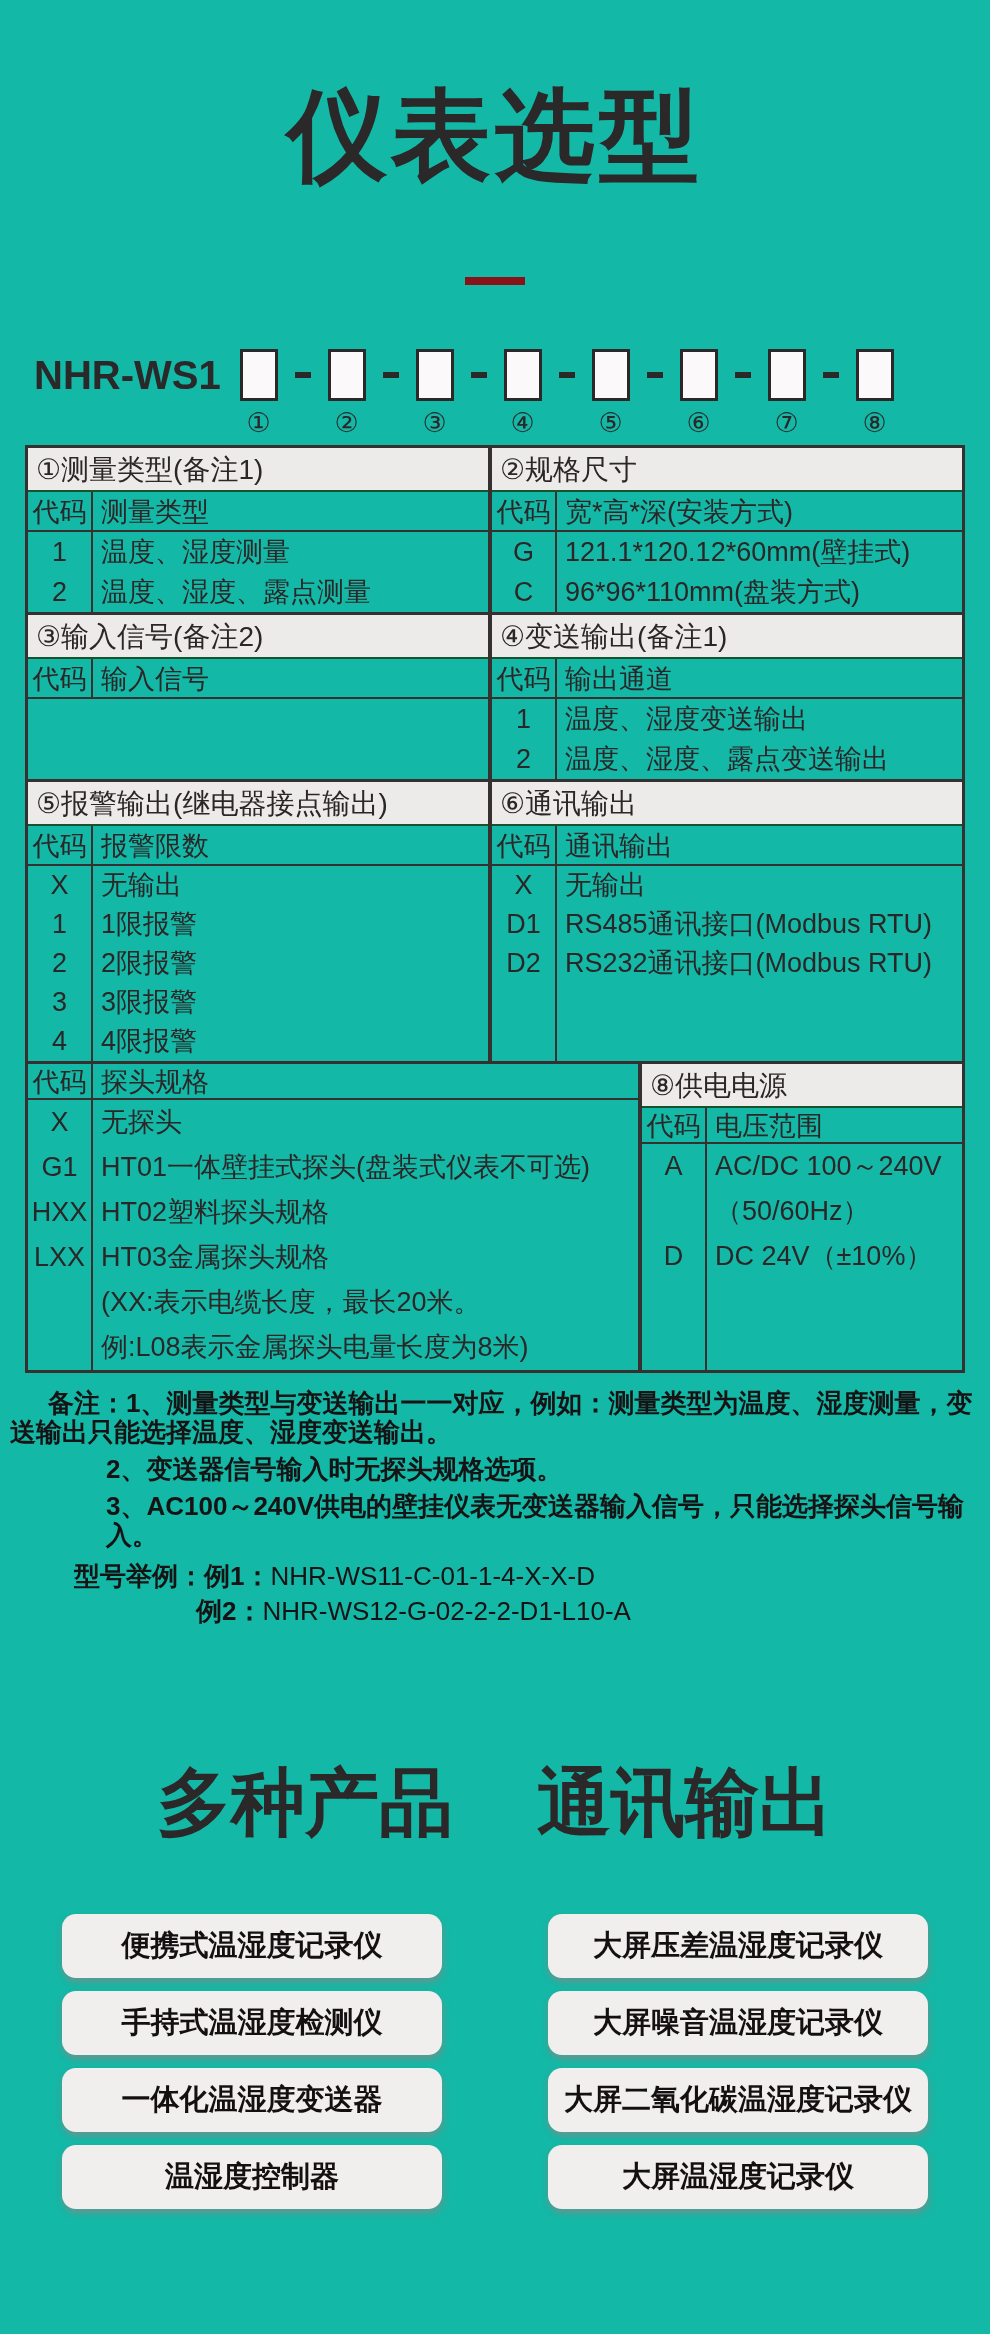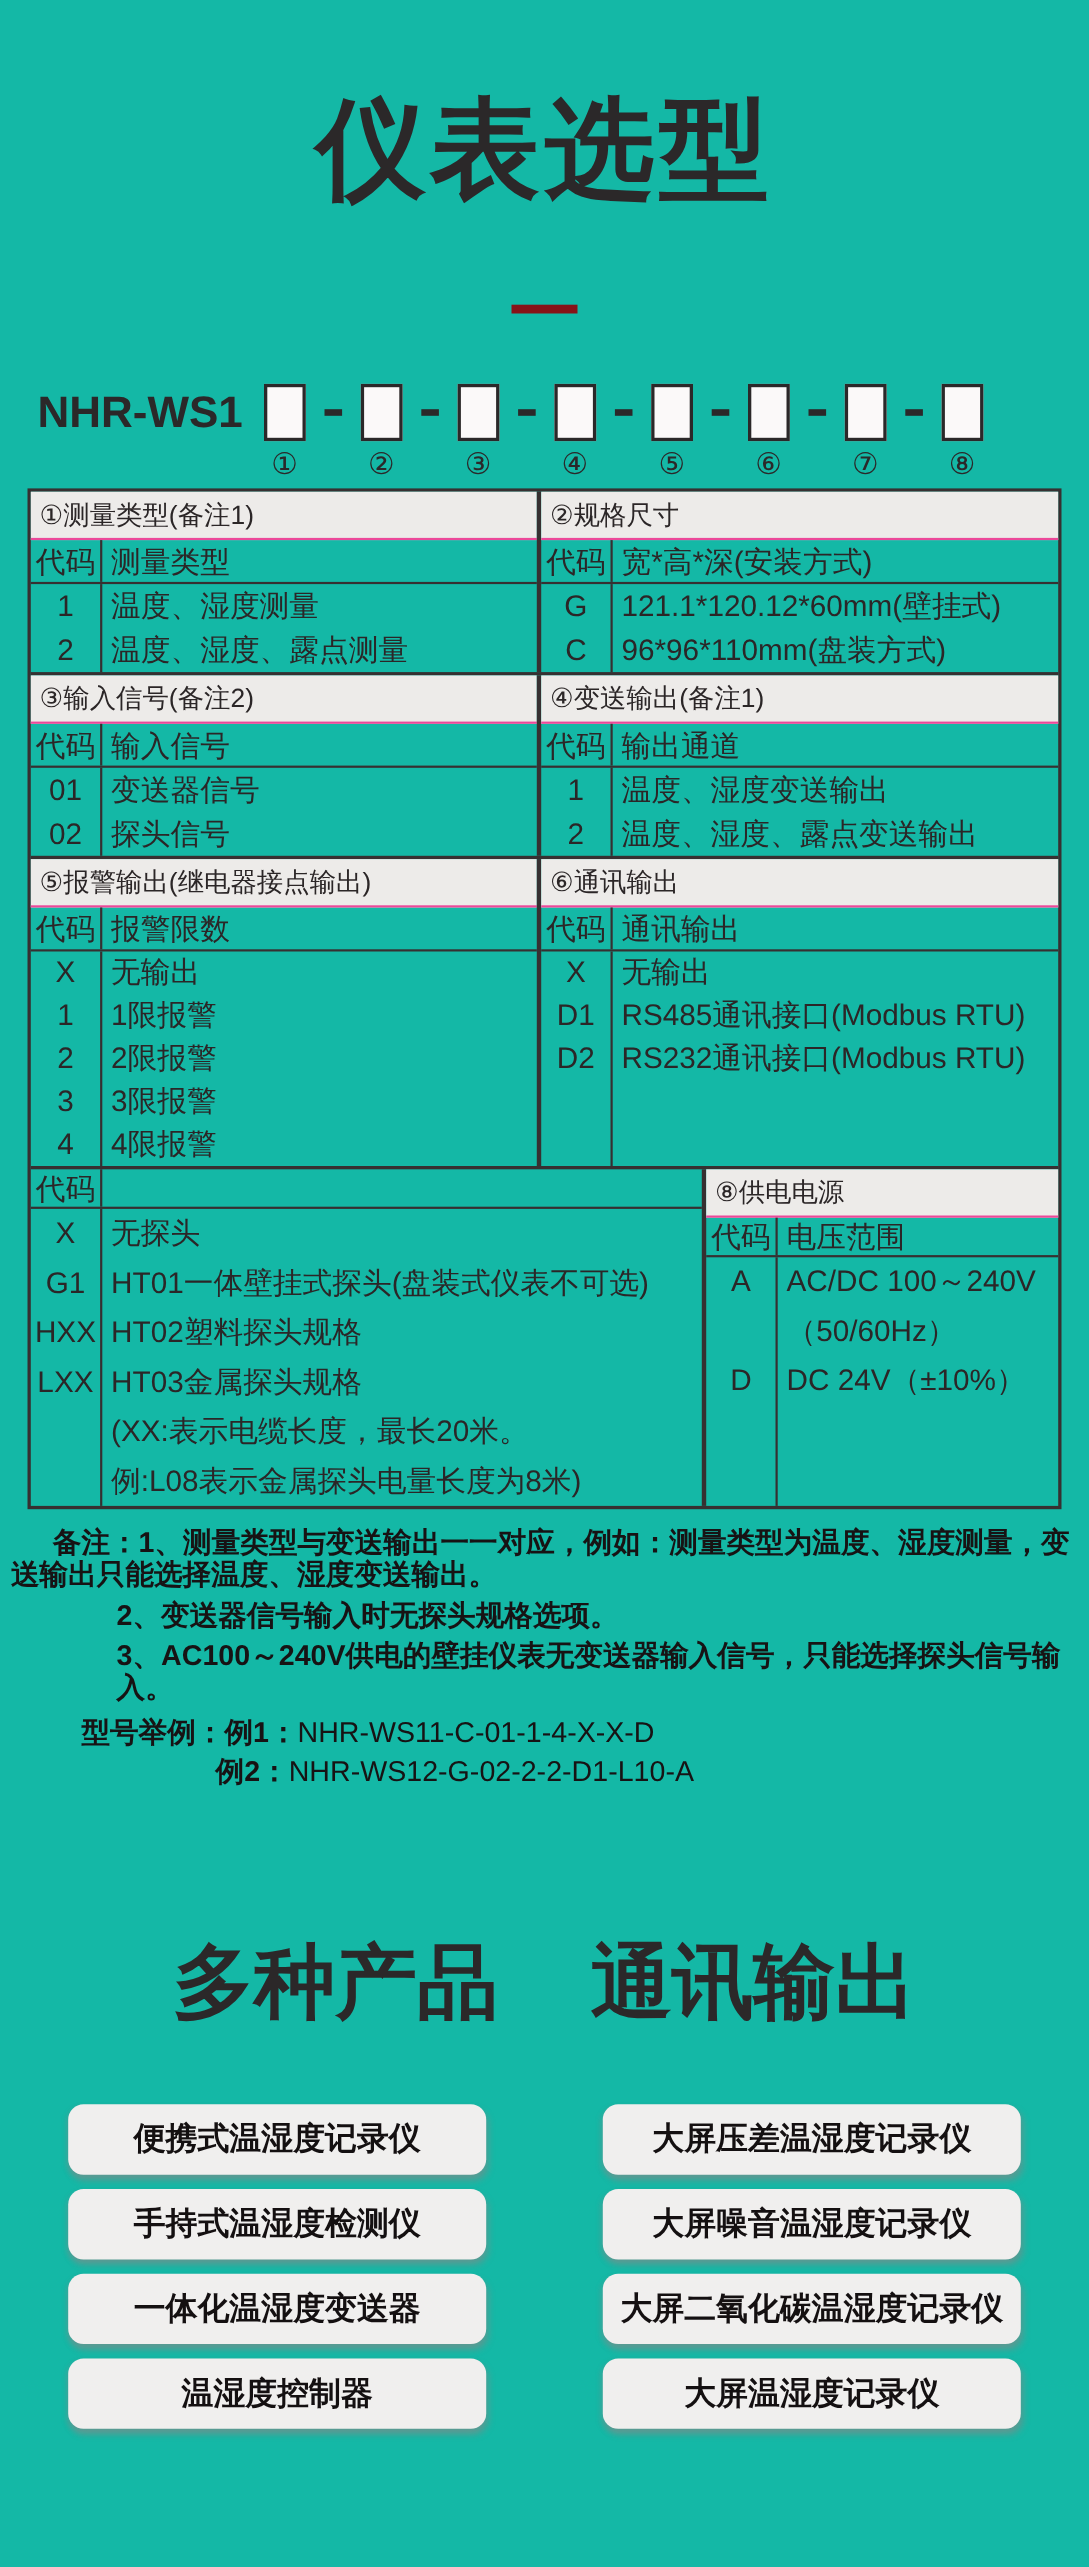--- a/index.html
+++ b/index.html
@@ -21,21 +21,21 @@
   .dash::after { content:""; width:16px; height:6px; background:#2b2829; margin-top:23px; }
 
   
   .bt { width:940px; margin:6px auto 0; border:3px solid #363031; }
   .band { display:flex; }
   .band + .band { border-top:3px solid #363031; }
   .sec { display:flex; flex-direction:column; }
   .sec-l { width:460px; }
   .sec-r { flex:1; border-left:4px solid #363031; }
   .band4 .sec-l { width:610px; }
-  .sec-title { height:44px; line-height:44px; background:#edebe9; border-bottom:2px solid #ec4899; font-size:24px; padding:0 8px; white-space:nowrap; color:#2b2627; }
+  .sec-title { height:44px; line-height:44px; background:#edebe9; border-bottom:2px solid #14532d; font-size:28px; padding:0 8px; white-space:nowrap; color:#2b2627; }
   .sec-head { display:flex; height:40px; line-height:40px; border-bottom:2px solid #363031; font-size:27px; color:#2b2627; }
   .sec-head .c1 { width:65px; border-right:2px solid #363031; text-align:center; }
   .sec-head .c2 { flex:1; padding-left:8px; }
   .sec-body { display:flex; flex:1; font-size:27px; color:#2b2627; }
   .codes { width:65px; border-right:2px solid #363031; text-align:center; }
   .descs { flex:1; padding-left:8px; }
   .r { height:40px; line-height:40px; white-space:nowrap; }
   .band3 .r { height:39px; line-height:39px; }
   .band4 .sec-head { height:36px; line-height:36px; }
   .band4 .r { height:45px; line-height:45px; }
@@ -146,30 +146,20 @@
       </div>
     </div>
 
     <div class="band band2">
       <div class="sec sec-l">
         <div class="sec-title">③输入信号(备注2)</div>
         <div class="sec-head">
           <div class="c1">代码</div>
           <div class="c2">输入信号</div>
         </div>
-        <div class="sec-body">
-          <div class="codes">
-            <div class="r">01</div>
-            <div class="r">02</div>
-          </div>
-          <div class="descs">
-            <div class="r">变送器信号</div>
-            <div class="r">探头信号</div>
-          </div>
-        </div>
       </div>
       <div class="sec sec-r">
         <div class="sec-title">④变送输出(备注1)</div>
         <div class="sec-head">
           <div class="c1">代码</div>
           <div class="c2">输出通道</div>
         </div>
         <div class="sec-body">
           <div class="codes">
             <div class="r">1</div>
@@ -225,20 +215,21 @@
             <div class="r">RS232通讯接口(Modbus RTU)</div>
           </div>
         </div>
       </div>
     </div>
 
     <div class="band band4">
       <div class="sec sec-l">
         <div class="sec-head">
           <div class="c1">代码</div>
+          <div class="c2">探头规格</div>
         </div>
         <div class="sec-body">
           <div class="codes">
             <div class="r">X</div>
             <div class="r">G1</div>
             <div class="r">HXX</div>
             <div class="r">LXX</div>
             <div class="r"></div>
             <div class="r"></div>
           </div>

